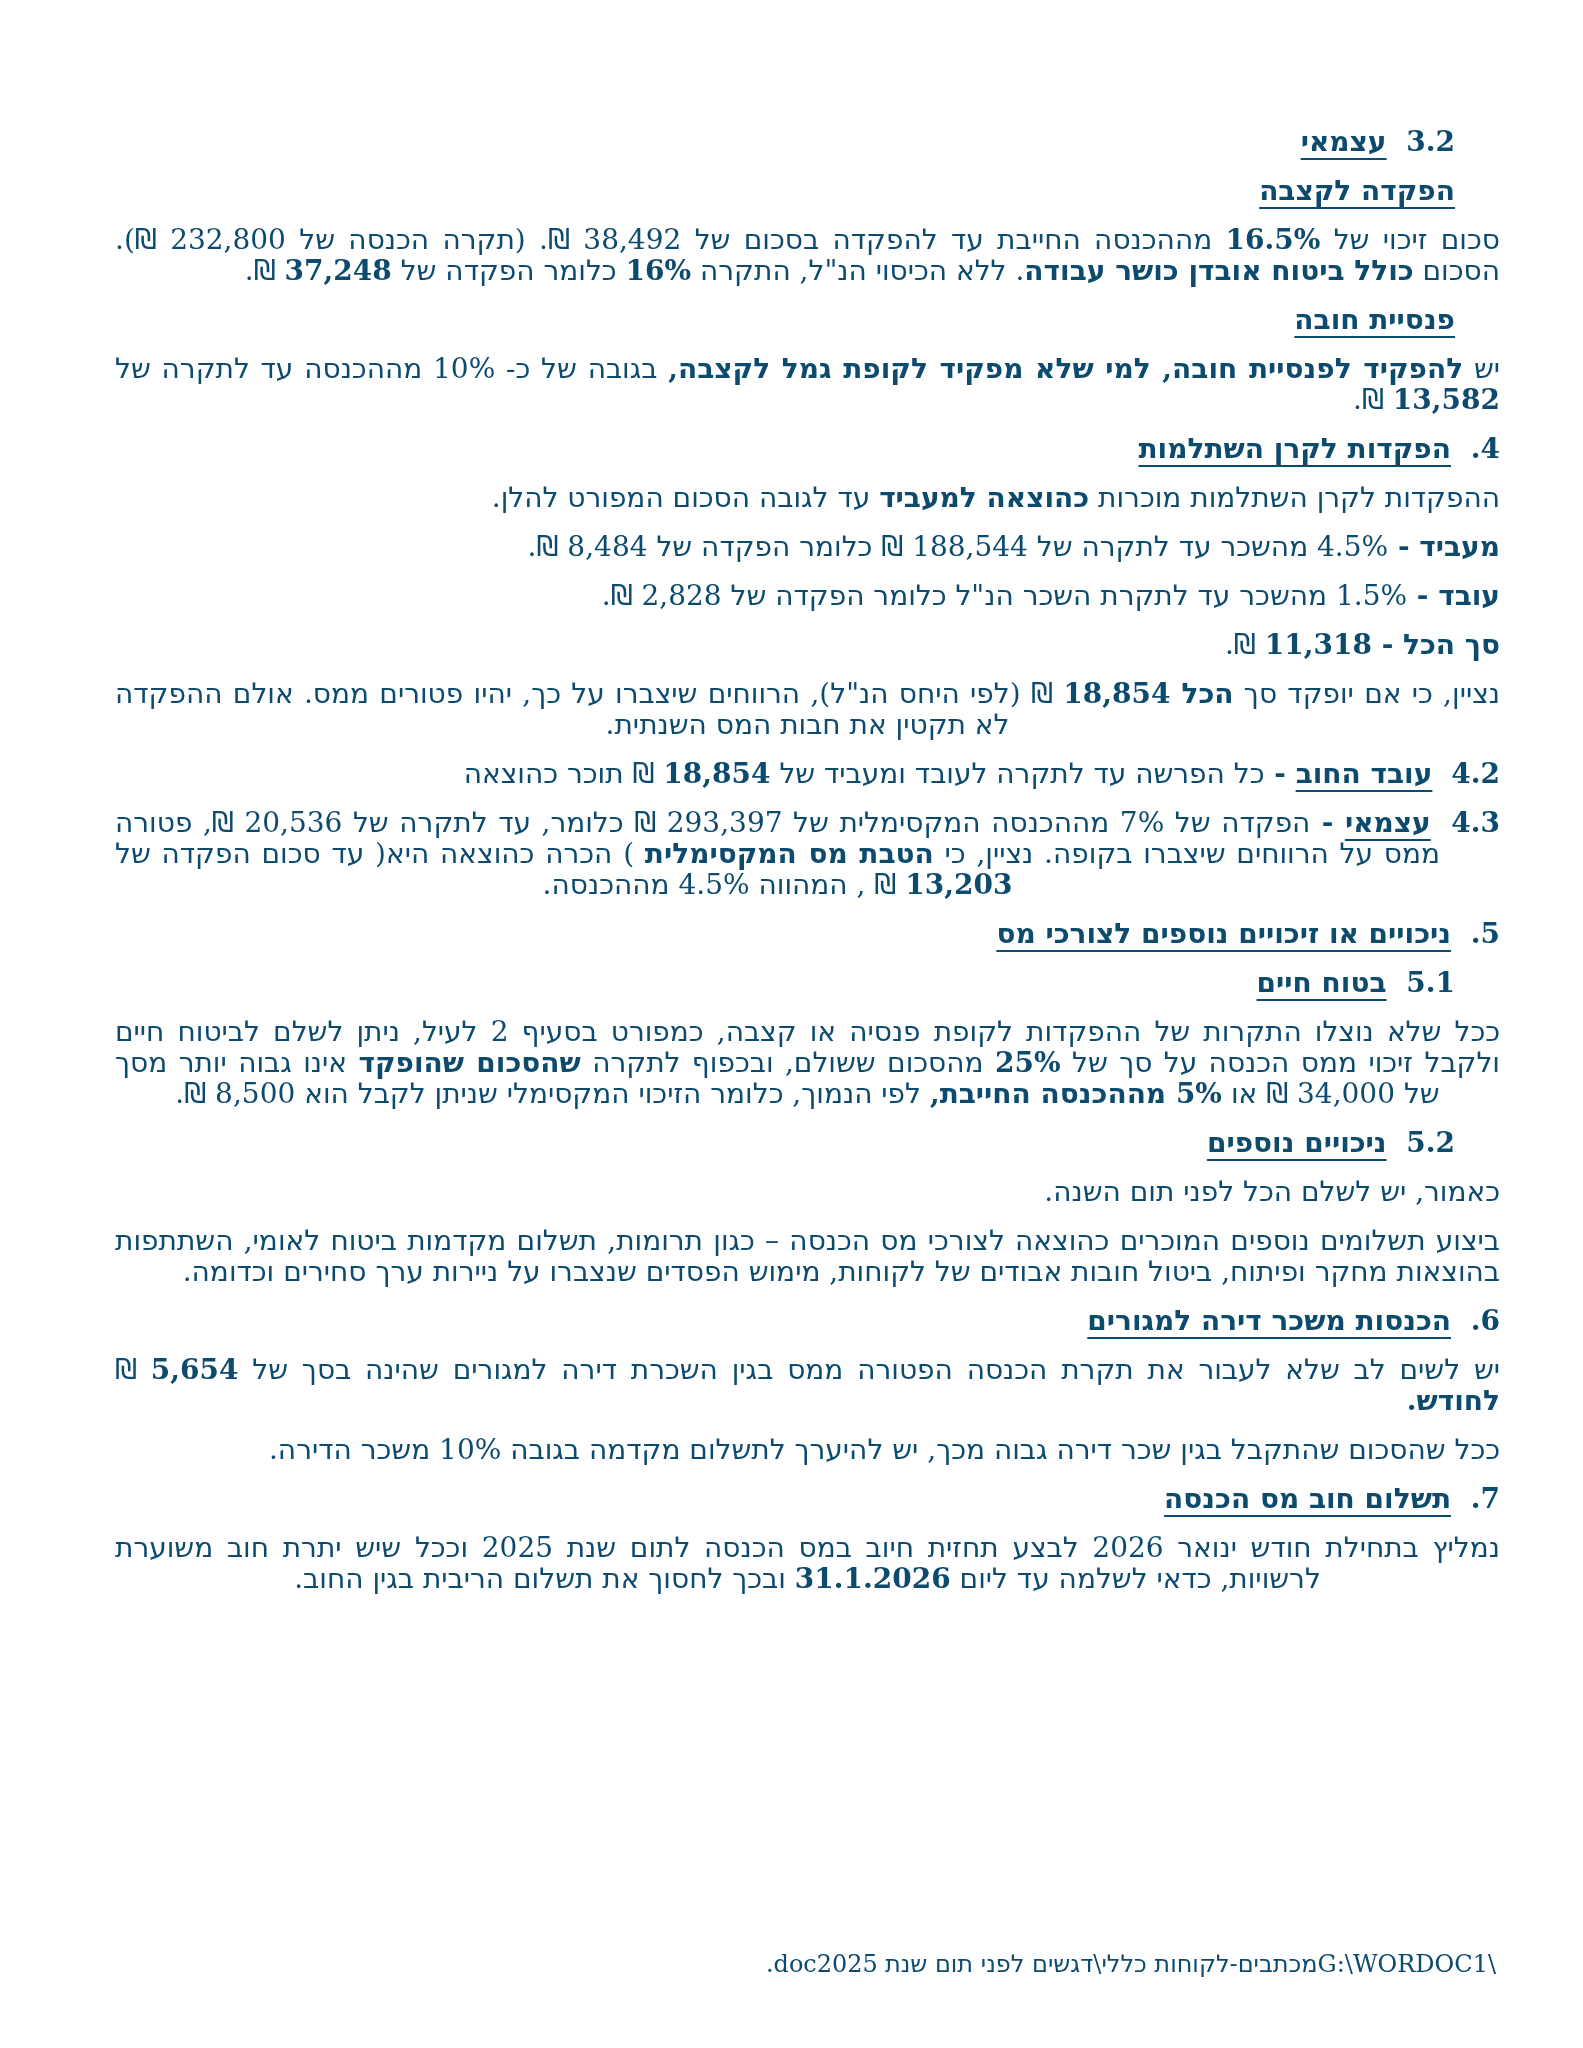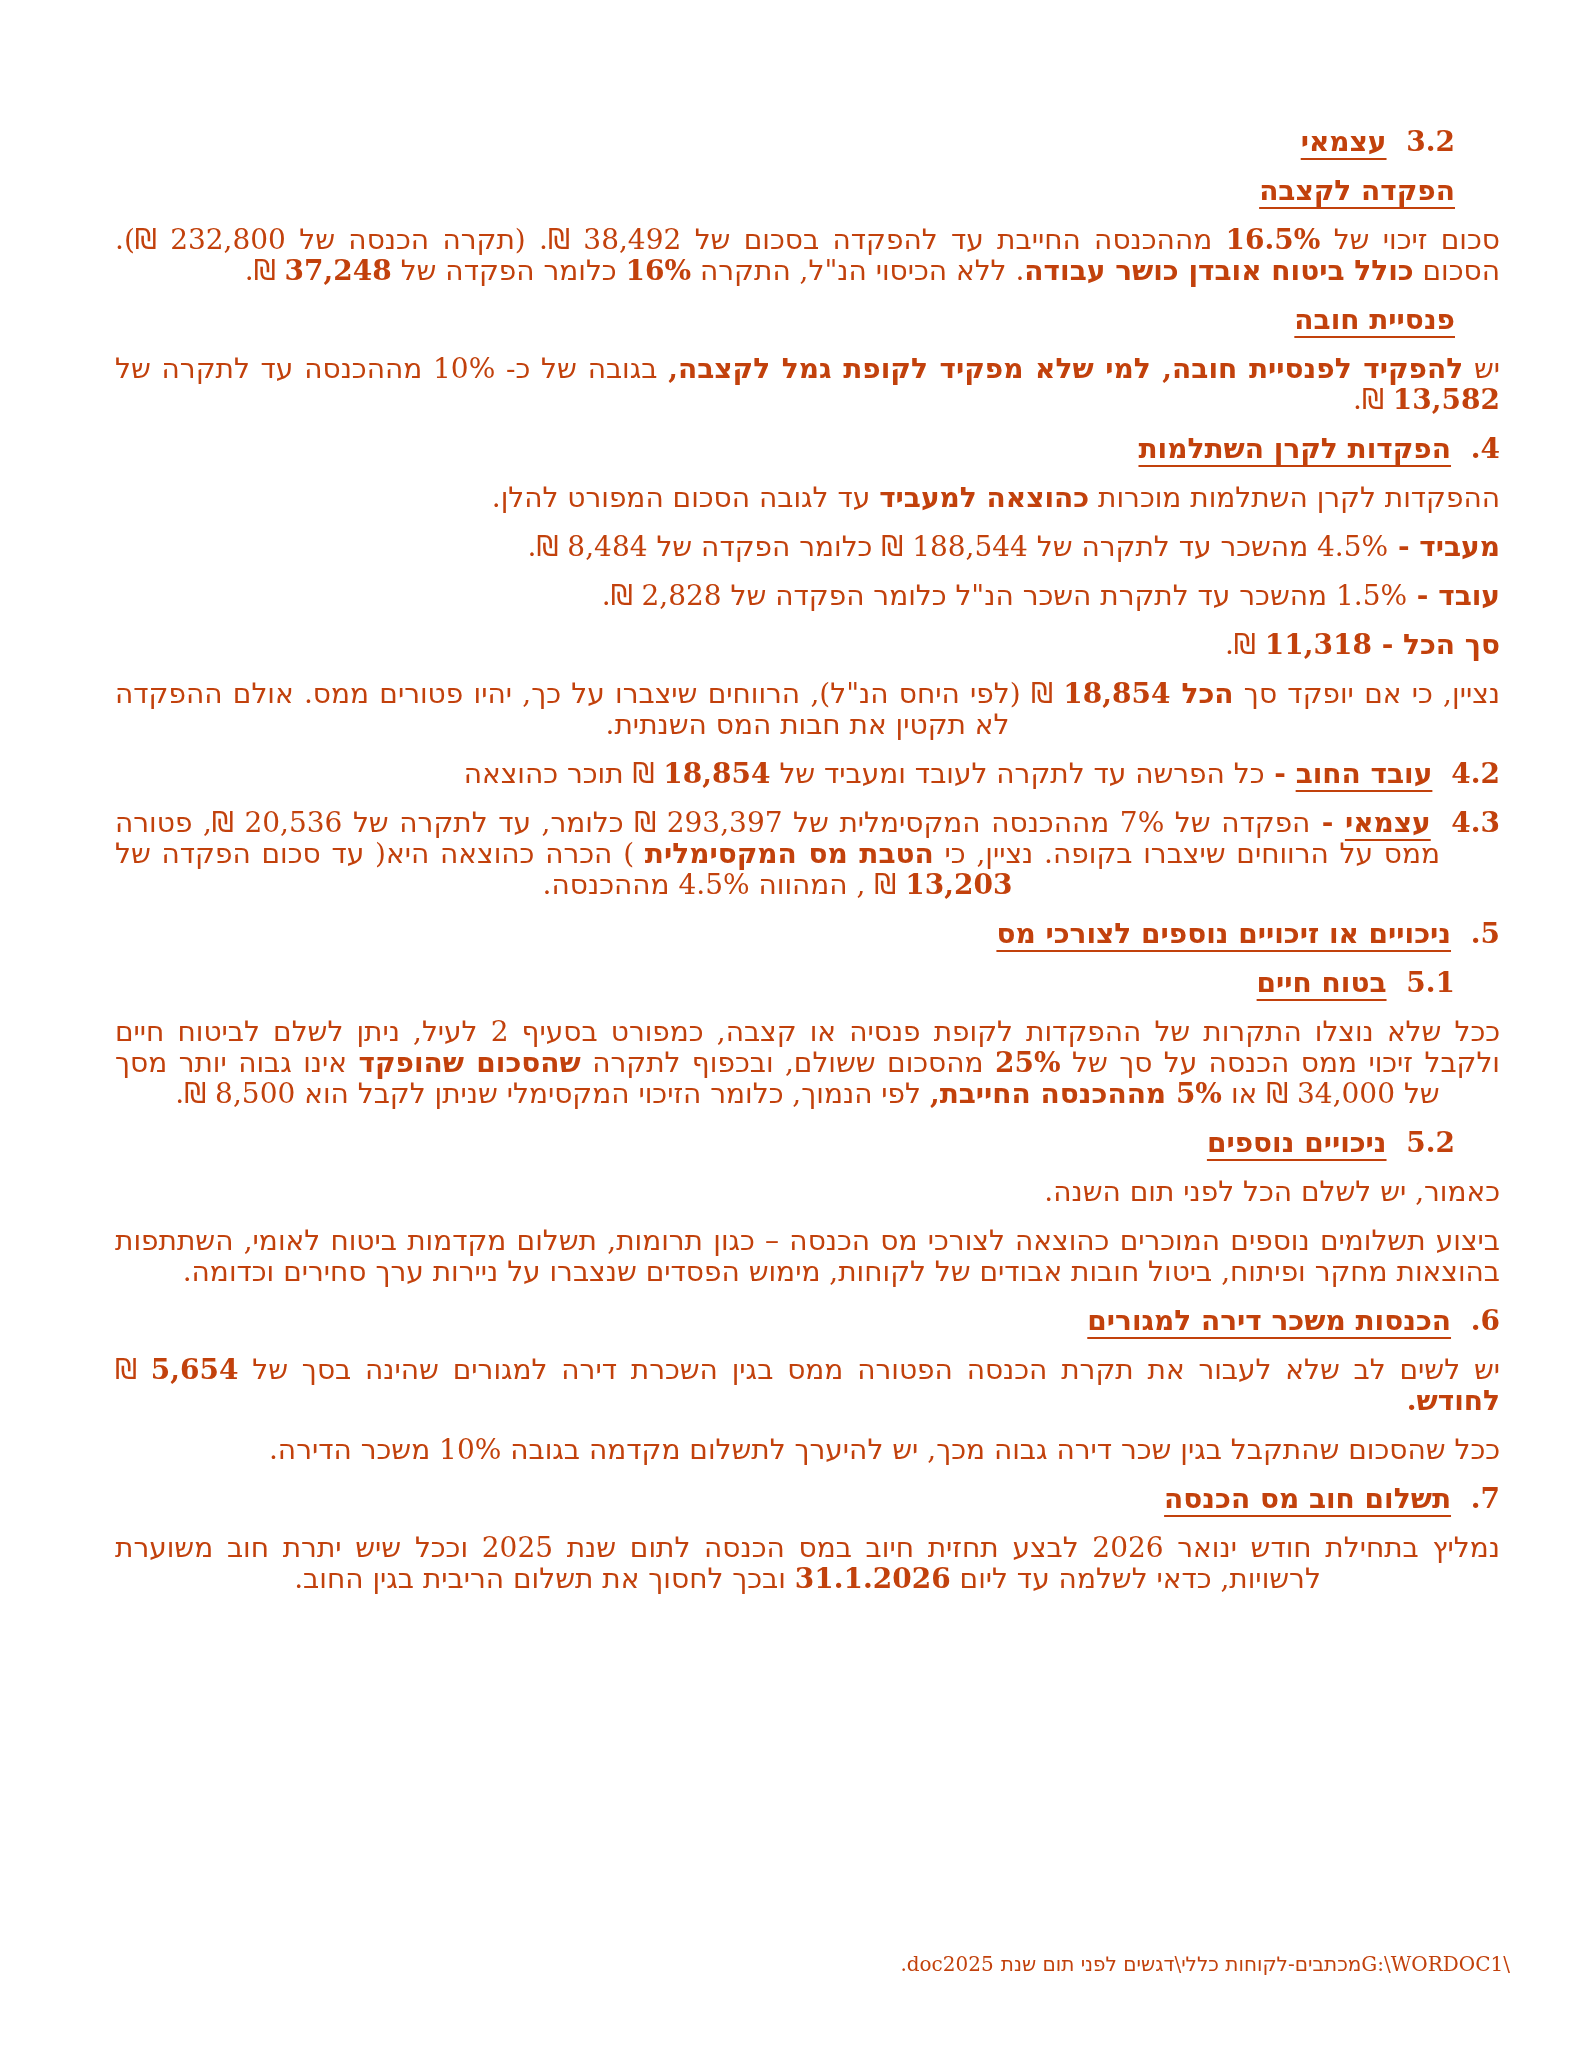--- a/index.html
+++ b/index.html
@@ -1,42 +1,42 @@
 <!DOCTYPE html>
 <html><head>
 <meta charset="utf-8">
 <style>
   html,body{margin:0;padding:0;background:#ffffff;}
   .page{
     position:relative;
     width:1583px;height:2048px;
-    background:#fff;color:#c2410c;
+    background:#fff;color:#0c4a6e;
     font-family:"DejaVu Serif","DejaVu Sans",serif;
     font-size:28px;line-height:31px;
     direction:rtl;
     padding:126px 83px 10px 115px;
     box-sizing:border-box;
     overflow:hidden;
   }
   .h1,.h2{font-weight:bold;margin:0 0 18px 0;}
   .h1{margin-top:10px;}
   .h2{margin-right:45px;}
   .num{margin-left:10px;font-weight:bold;}
   .u{text-decoration:underline;text-decoration-thickness:2px;text-underline-offset:7px;}
   p.p{margin:0 0 18px 0;text-align:justify;}
   .ind1{margin-right:110px;}
   .ind2{margin-right:150px;}
   .note{margin-right:155px;margin-left:40px;}
   .center-last{text-align-last:center;}
   .item{margin-right:95px;padding-right:60px;text-indent:-60px;}
   .gap-lg{margin-bottom:30px;}
   .footer{
-    position:absolute;top:1952px;left:73px;right:73px;
+    position:absolute;top:1952px;left:73px;right:87px;
     direction:ltr;text-align:right;
-    font-size:20px;line-height:24px;
+    font-size:24px;line-height:24px;
   }
   .footer .mid{margin-left:7px;}
   b{font-weight:bold;}
 </style>
 </head>
 <body>
 
 <div class="page">
 
   <div class="h2"><span class="num">3.2</span> <span class="u">עצמאי</span></div>

